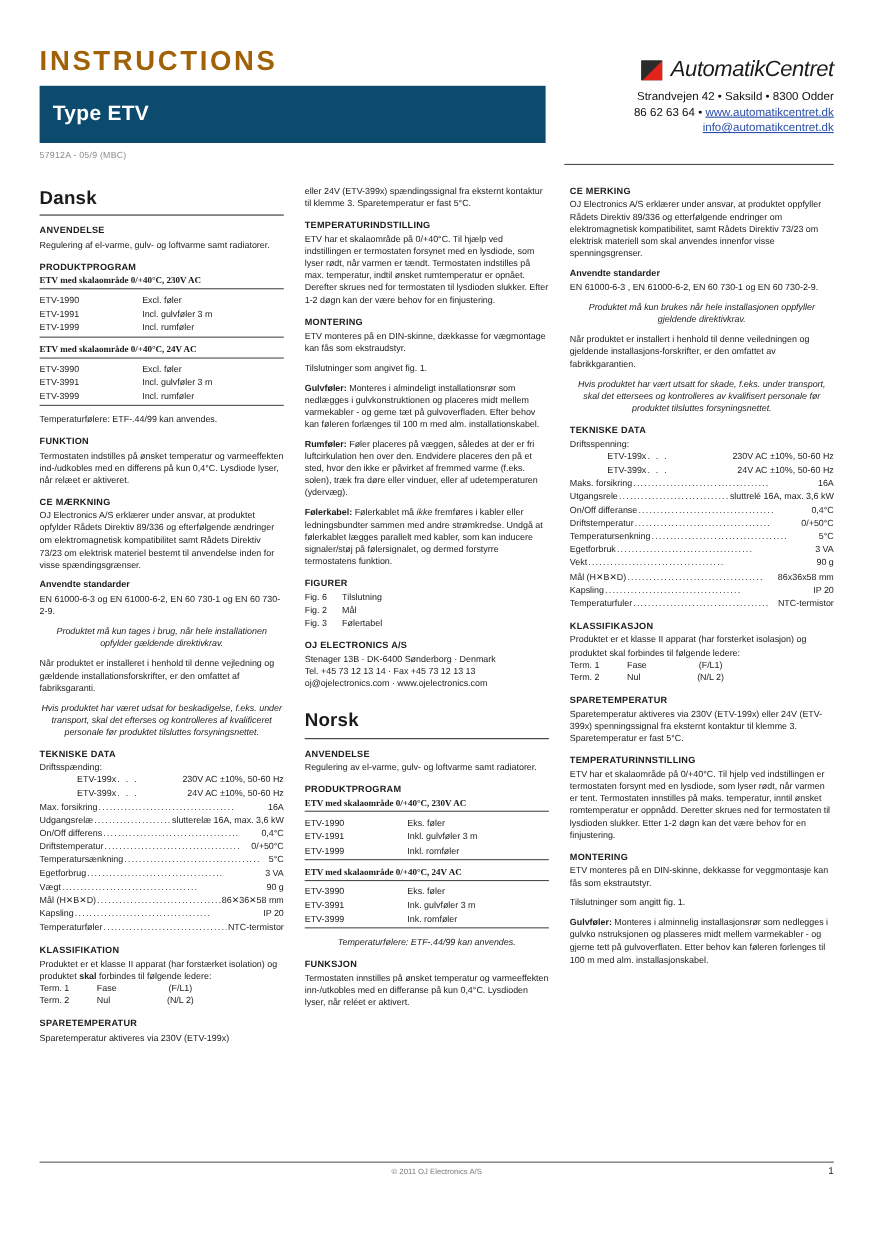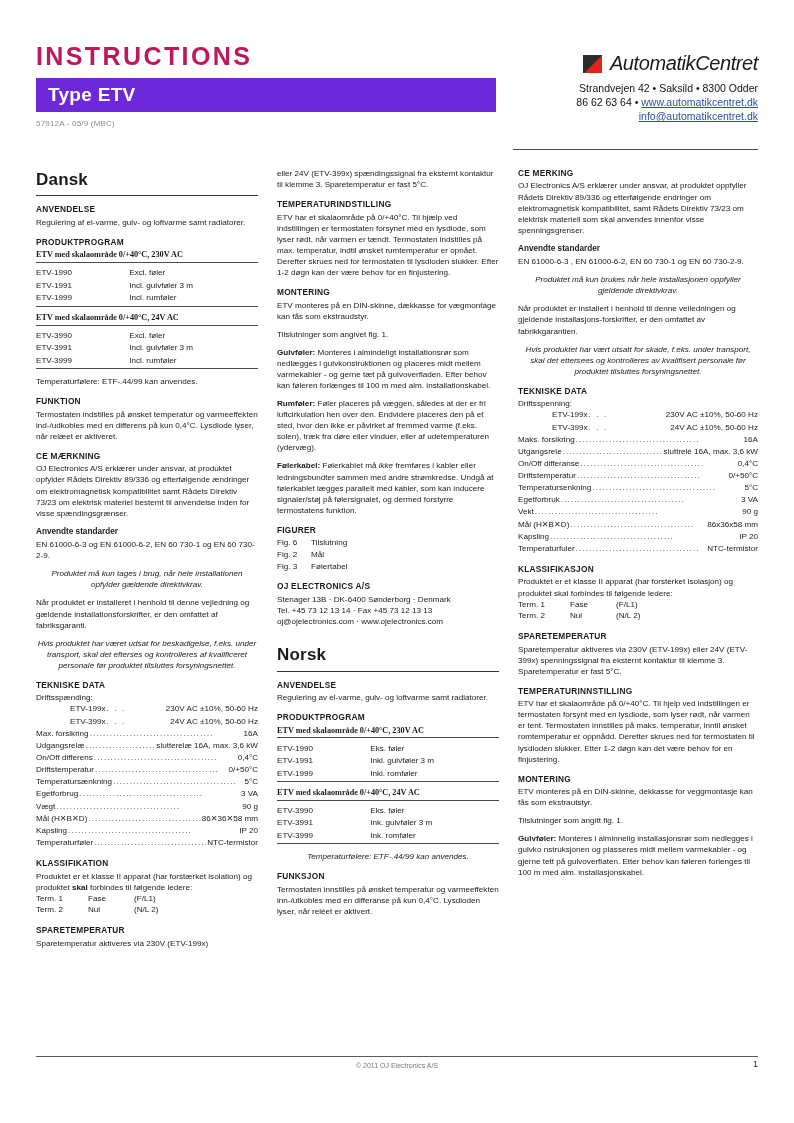--- a/index.html
+++ b/index.html
@@ -30,25 +30,25 @@
     width: 722px;
     height: 116px;
   }
   .hdr-left { position: absolute; left: 0; top: 0; width: 460px; }
   .doc-title {
     font-size: 25px;
     font-weight: bold;
     letter-spacing: 2.4px;
     line-height: 1;
     margin: 0 0 9px 0;
-    color: #be185d;
+    color: #a16207;
   }
   .type-bar {
-    background: #6d28d9;
-    height: 34px;
+    background: #0c4a6e;
+    height: 52px;
     width: 460px;
     display: flex;
     align-items: center;
   }
   .type-bar span {
     color: #ffffff;
     font-size: 19px;
     font-weight: bold;
     letter-spacing: 0.3px;
     padding-left: 12px;
@@ -193,21 +193,21 @@
     color: #333;
   }
   .tdrow .val { flex: 0 0 auto; }
   .tdrow.indent { padding-left: 34px; }
   .tdrow.indent .dots { letter-spacing: 1.6px; }
 
   
   .termrow { display: flex; font-size: 8.1px; line-height: 1.45; }
   .termrow .c1 { width: 52px; }
   .termrow .c2 { width: 46px; }
-  .termrow .c3 { width: 60px; }
+  .termrow .c3 { width: 60px; text-align: center; }
 
   .figrow { display: flex; font-size: 8.1px; line-height: 1.45; }
   .figrow .f1 { width: 34px; }
 
   
   .footer-rule {
     position: absolute;
     left: 36px;
     top: 1056px;
     width: 722px;

